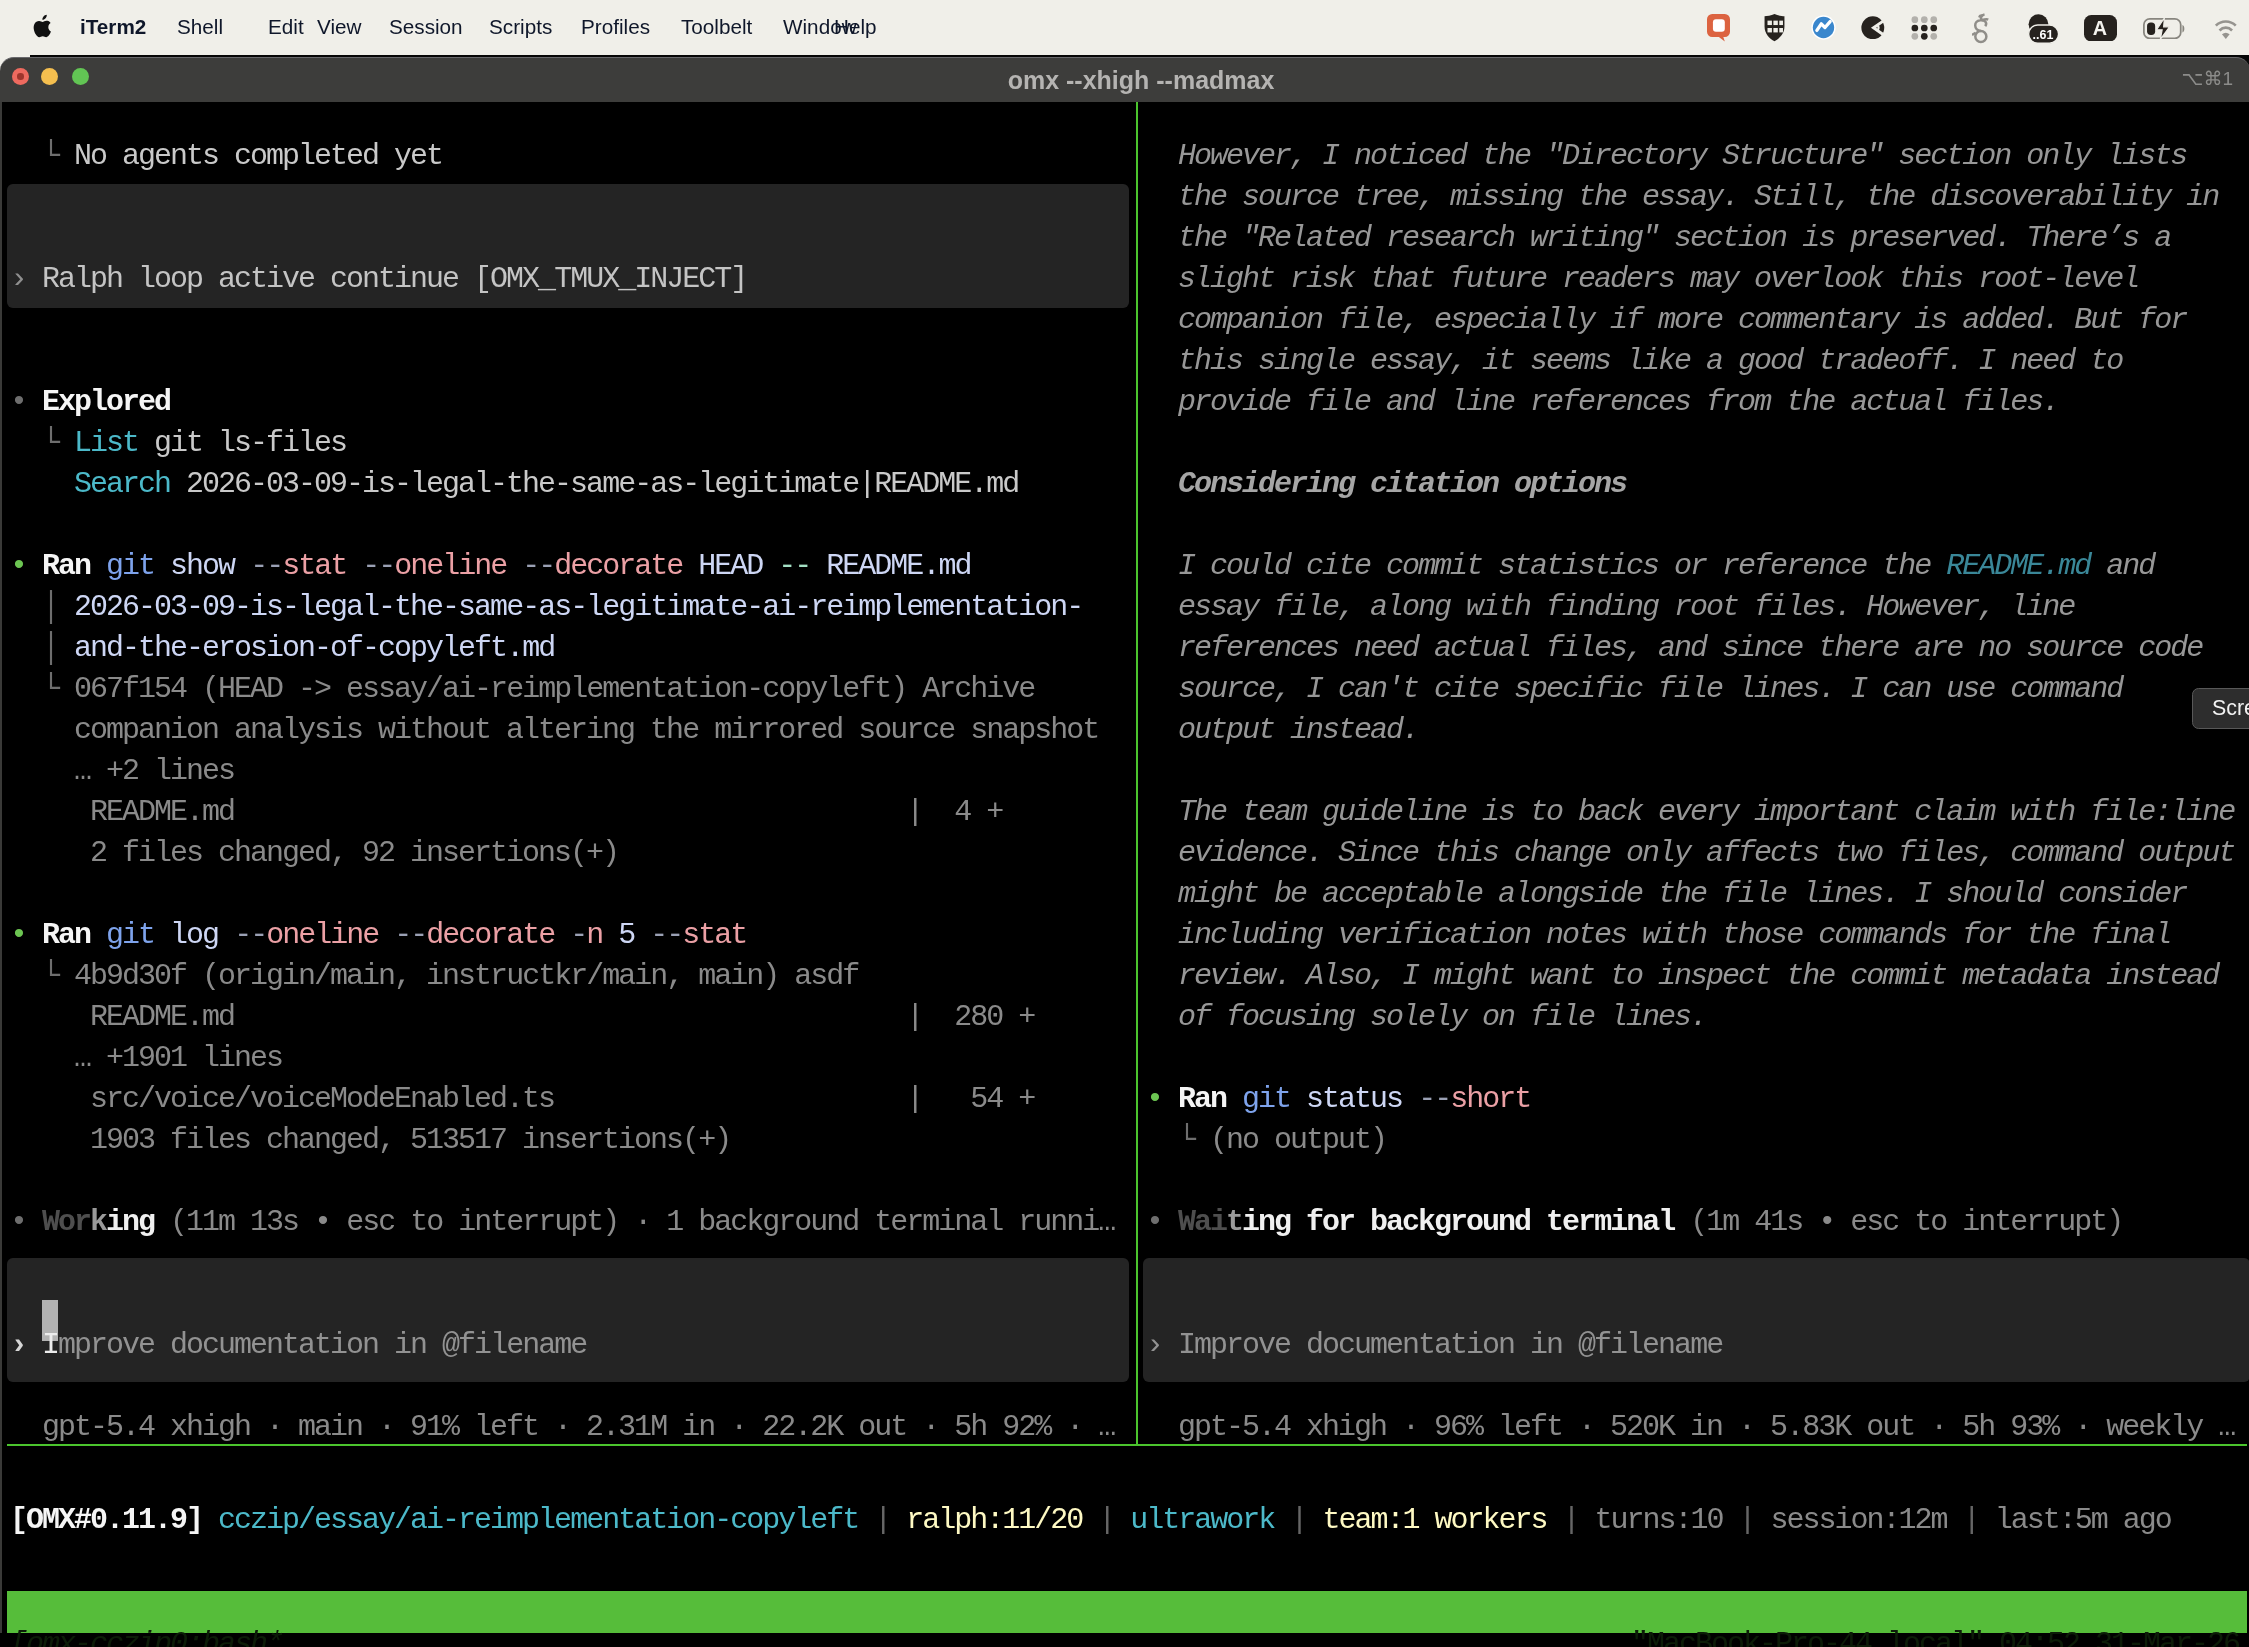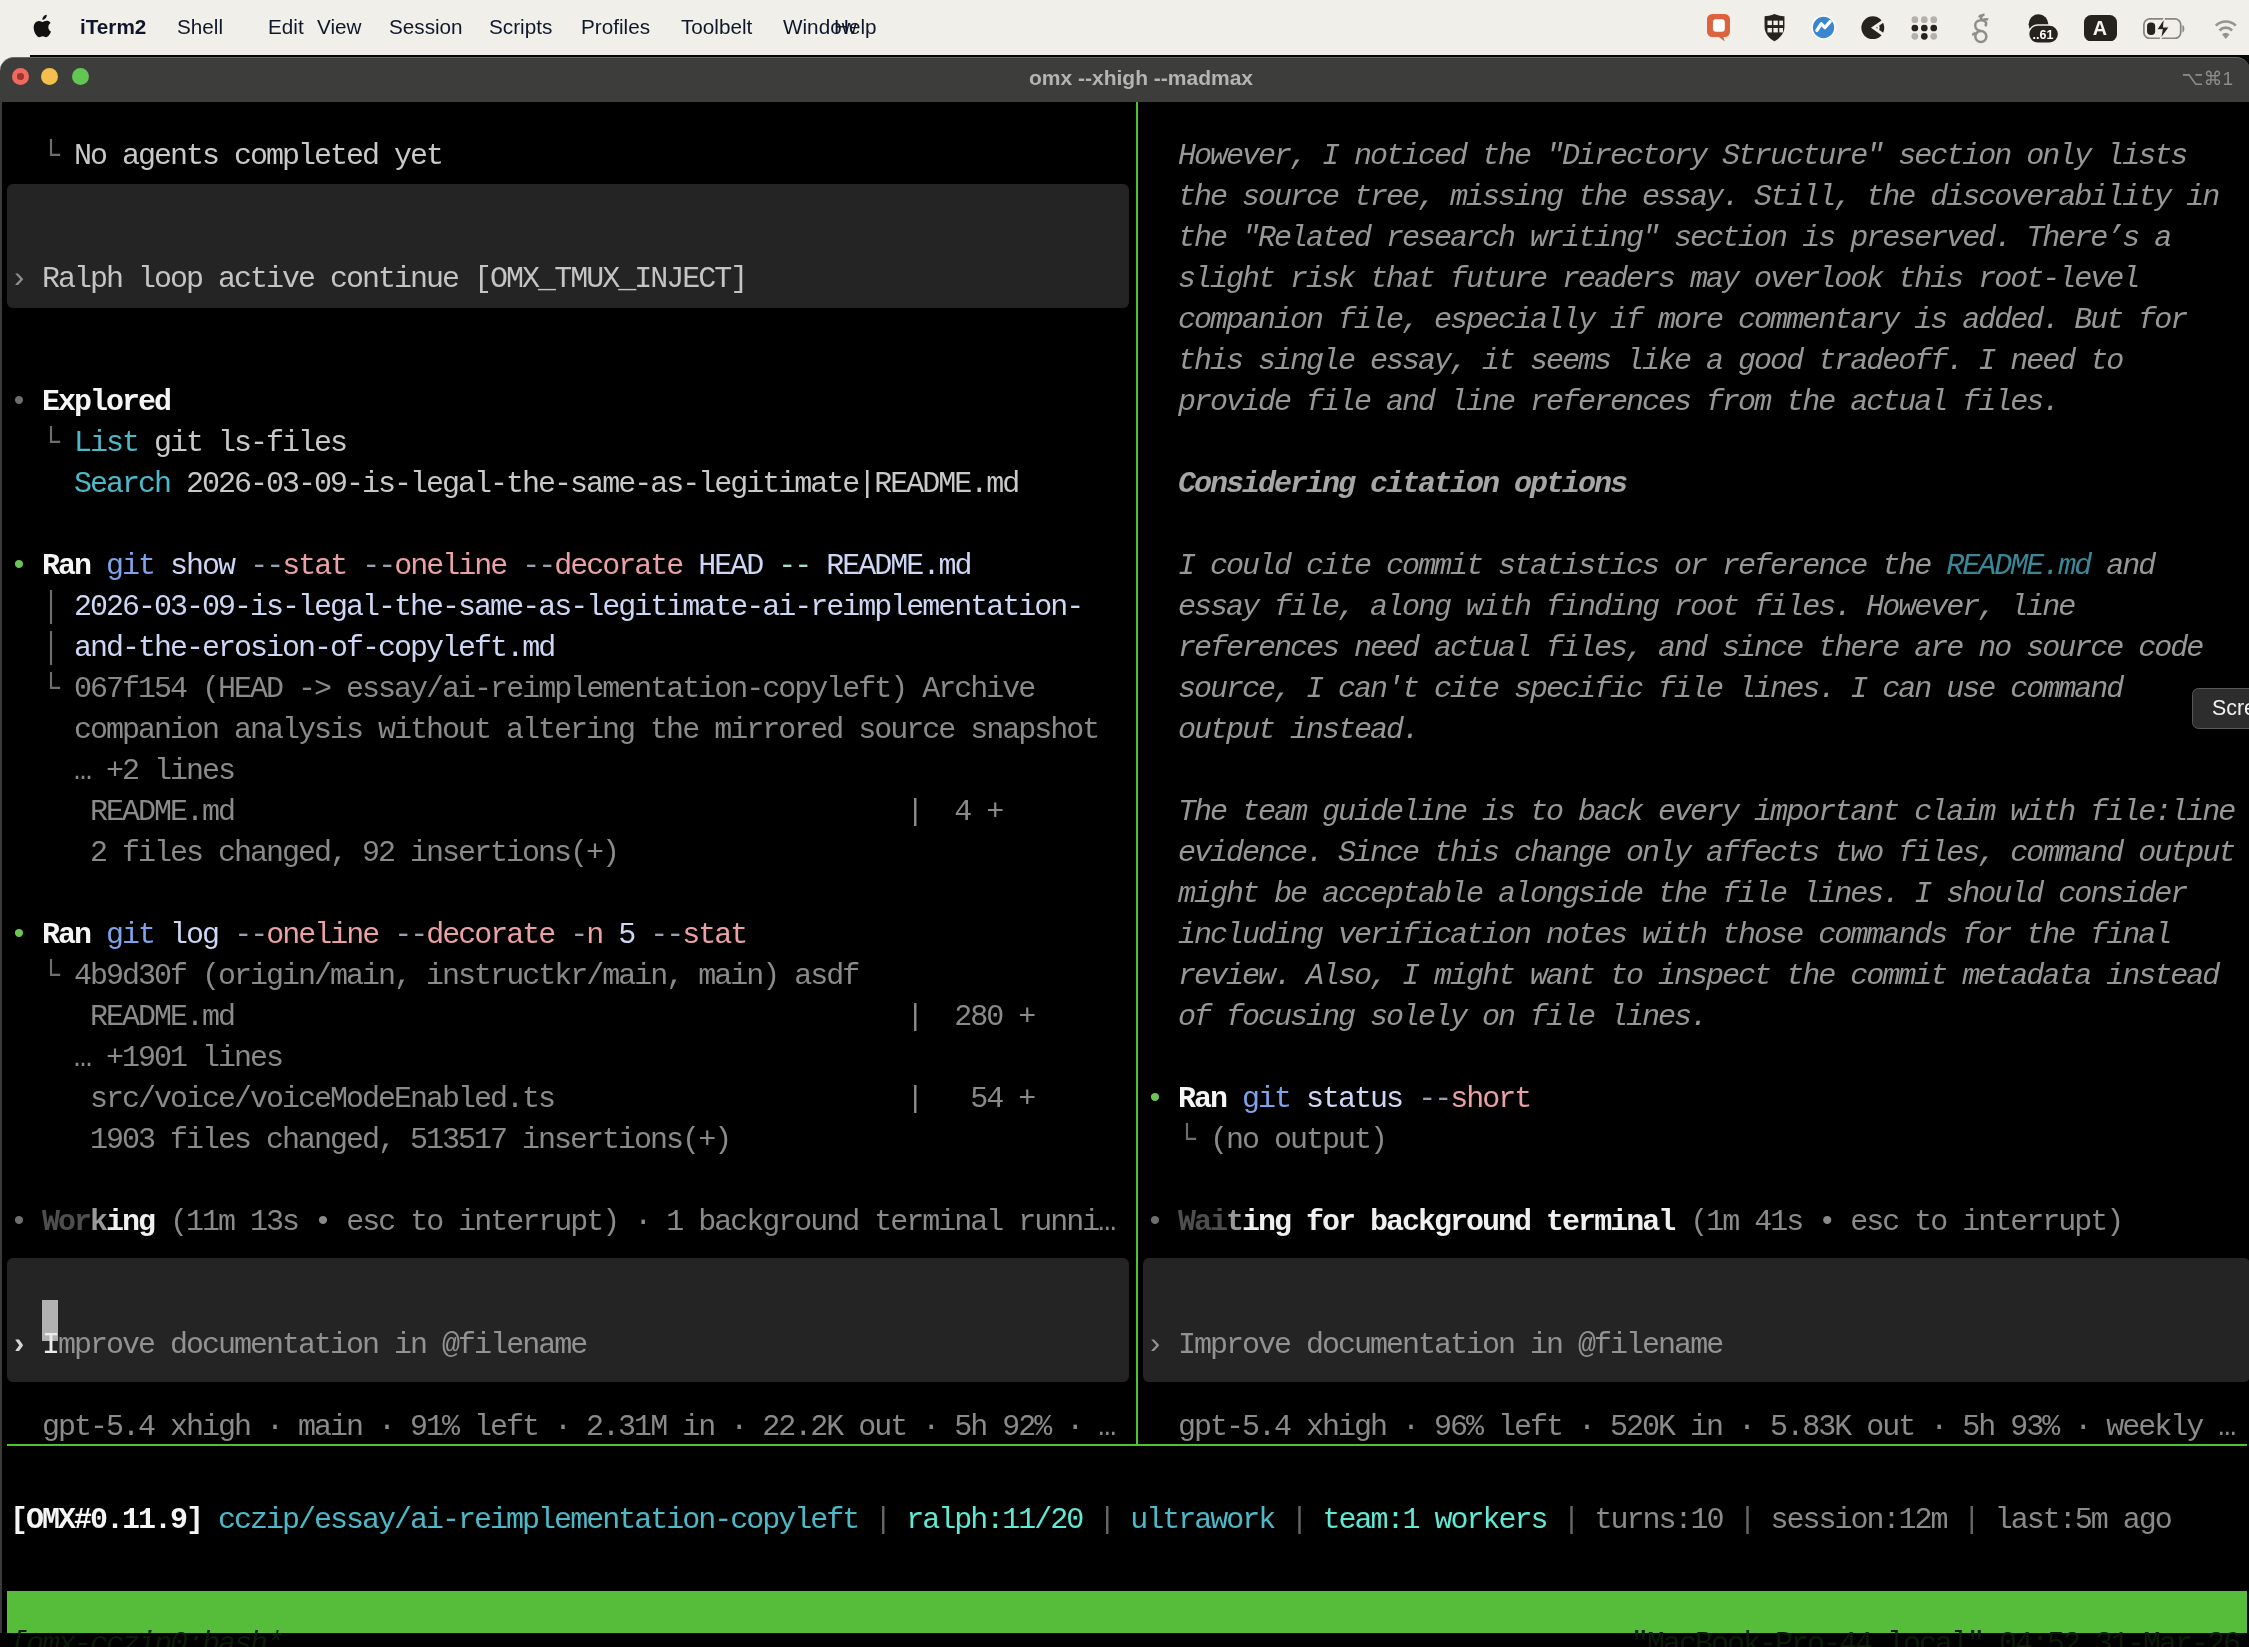--- a/index.html
+++ b/index.html
@@ -7,40 +7,40 @@
 
 
 #menubar { position:absolute; left:0; top:0; width:2250px; height:55px; background:#f0efe9; }
 .mi { position:absolute; top:50%; transform:translateY(-54%); font-family:"Liberation Sans",sans-serif; font-size:20.7px; color:#0f172a; white-space:pre; }
 .mi.b { font-weight:bold; }
 
 
 #tbzone { position:absolute; left:0; top:55px; width:2250px; height:47px; background:#060606; }
 #titlebar { position:absolute; left:0; top:1.5px; width:2250px; height:45px; background:#3d3d3b; border-radius:14px 14px 0 0; border-top:1.5px solid #68686b; }
 .tl { position:absolute; top:68px; width:17px; height:17px; border-radius:50%; }
-#title { position:absolute; top:66px; left:0; width:2250px; text-align:center; font-family:"Liberation Sans",sans-serif; font-size:21px; font-weight:bold; color:#b5b4b2;padding-left:32px; }
+#title { position:absolute; top:66px; left:0; width:2250px; text-align:center; font-family:"Liberation Sans",sans-serif; font-size:25px; font-weight:bold; color:#b5b4b2;padding-left:32px; }
 #shortcut { position:absolute; top:67px; right:16px; font-family:"Liberation Sans",sans-serif; font-size:19px; color:#8c8c8a; }
 
 
 #term { position:absolute; left:0; top:101px; width:2250px; height:1546px; background:#000; }
 pre { position:absolute; font-family:"Liberation Mono",monospace; font-size:30px; line-height:41px; letter-spacing:-2px; color:#b9b9b9; white-space:pre;margin-top:35px; }
 i { font-style:normal; }
 .w  { color:#c9c9c9; }
 .bw { color:#f5f5f5; font-weight:bold; }
 .o  { color:#8a8a8a; }
 .t  { color:#6e6e6e; }
 .gb { color:#6cc552; }
 .bl { color:#7ea3ec; }
 .lv { color:#cdd6f4; }
 .sa { color:#eba0a5; }
 .dg { color:#9aa0b4; }
 .mi2 { color:#a4e0c4; }
 
 .cy { color:#4cb9c9; }
-.gr { color:#5eead4; }
+.gr { color:#fef9c3; }
 .pi { color:#666666; }
 .it { color:#979797; font-style:italic; }
 .ith { color:#a6a6a6; font-style:italic; font-weight:bold; }
 .itc { color:#3a8798; font-style:italic; }
 .bxa { color:#8f8f8f; }
 .bxt { color:#c4c4c4; }
 .inp { color:#929292; }
 .cur { color:#ececec; }
 .arr { color:#d6d6d6; font-weight:bold; }
 .shd { color:#4e4e4e; font-weight:bold; }

